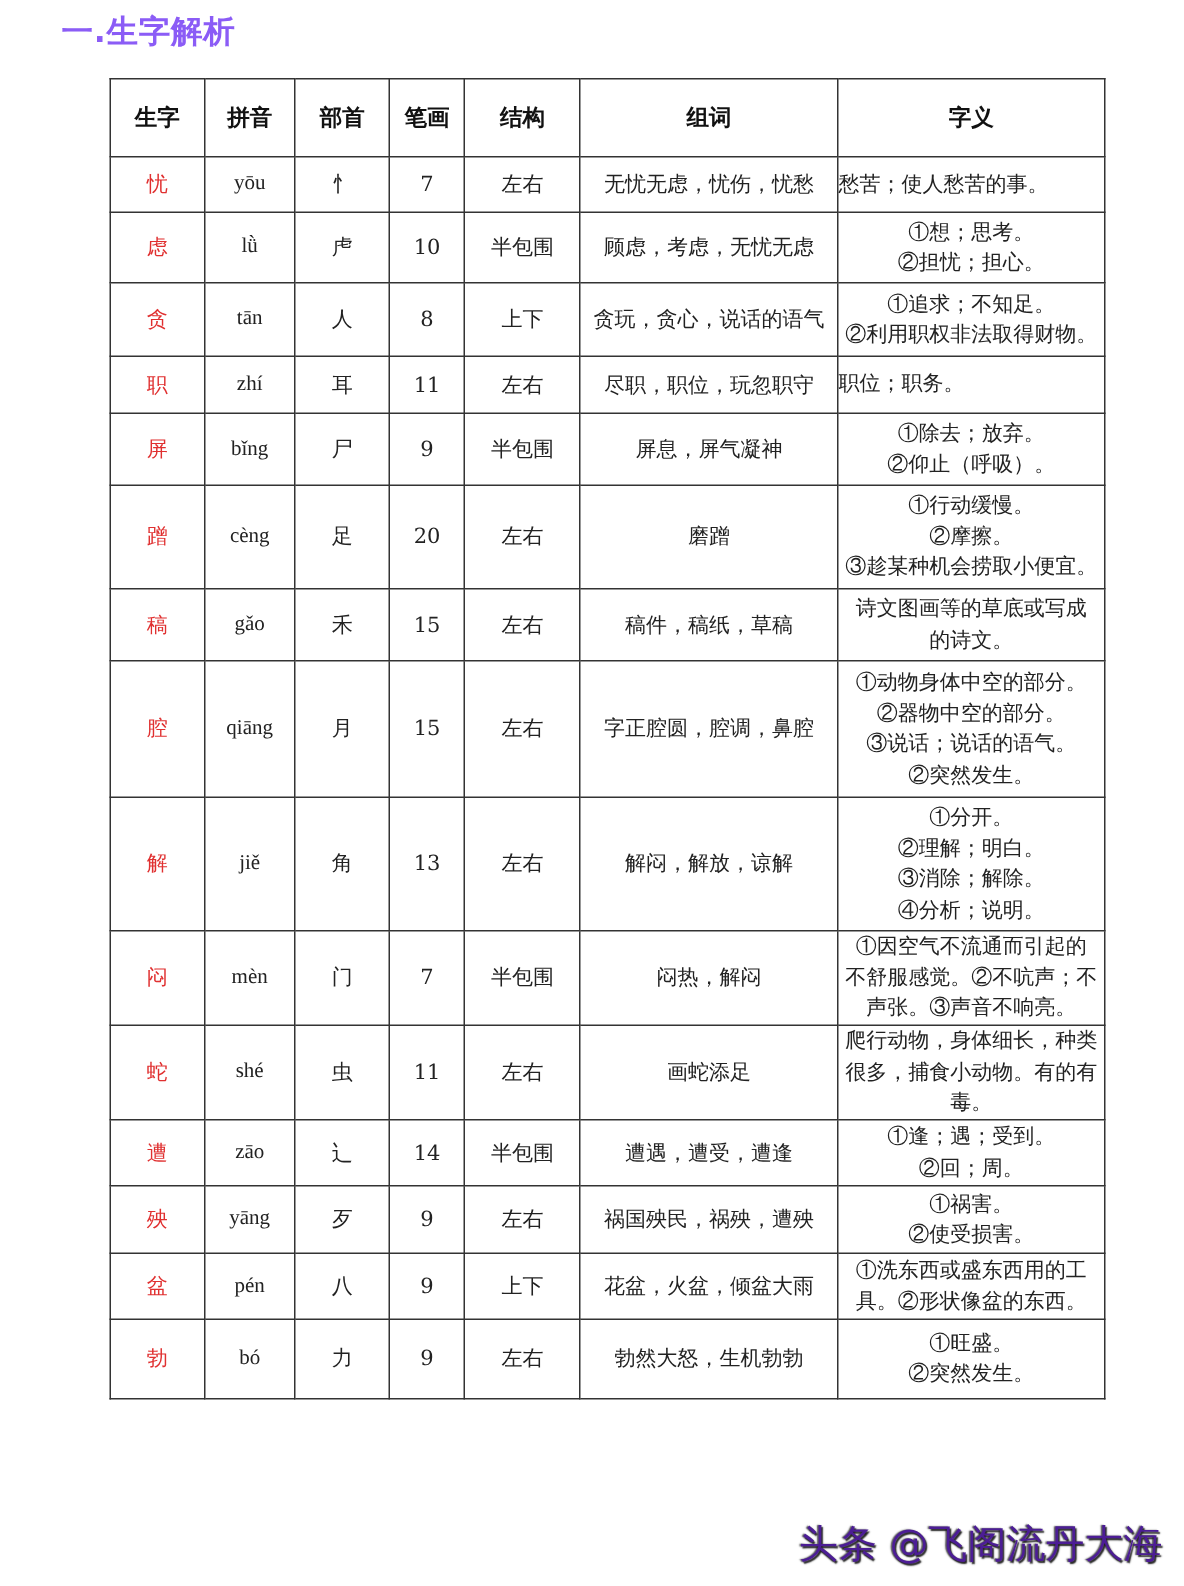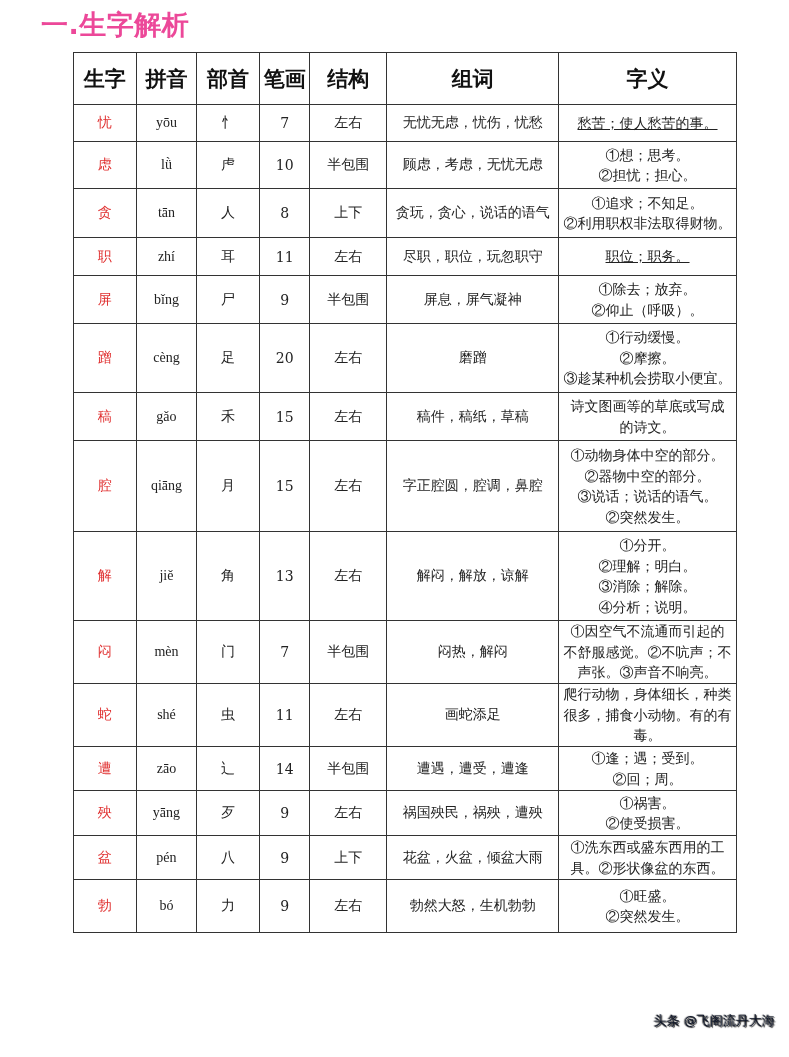--- a/index.html
+++ b/index.html
@@ -1,32 +1,32 @@
 <!DOCTYPE html>
 <html><head>
 <meta charset="utf-8">
 <style>
   html, body { margin: 0; padding: 0; background: #ffffff; }
   body { width: 789px; height: 1057px; position: relative; overflow: hidden;
          font-family: "DejaVu Serif", "Liberation Serif", serif; color: #222; }
-  .title { position: absolute; left: 41px; top: 7px; font-size: 27px; font-weight: bold;
-           font-family: "DejaVu Sans", "Liberation Sans", sans-serif; color: #ec4899; letter-spacing: 0.5px; }
+  .title { position: absolute; left: 41px; top: 7px; font-size: 21px; font-weight: bold;
+           font-family: "DejaVu Sans", "Liberation Sans", sans-serif; color: #8b5cf6; letter-spacing: 0.5px; }
   table.chars { position: absolute; left: 73px; top: 52px; border-collapse: collapse;
                 table-layout: fixed; width: 664px; }
   table.chars th, table.chars td { border: 1.5px solid #333; text-align: center; vertical-align: middle;
                 padding: 0; font-size: 14px; }
-  table.chars th { height: 51px; font-weight: bold; font-size: 21px;
+  table.chars th { height: 51px; font-weight: bold; font-size: 15px;
                 font-family: "DejaVu Sans", "Liberation Sans", sans-serif; color: #111; }
   td.char { color: #e03030; font-size: 15px; }
   td.pinyin { font-family: Liberation Serif, serif; font-size: 14px; }
   td.words { font-size: 14.5px; white-space: nowrap; }
   td.meaning { text-align: left; font-size: 13px; line-height: 20.5px; padding: 2px 4px 2px 5px; }
-  td.meaning.center { text-align: center; text-decoration: underline; }
+  td.meaning.center { text-align: left; }
   .meaning-line { display: block; }
-  .watermark { position: absolute; right: 14px; top: 1012px; font-size: 13px; color: #0f172a;
+  .watermark { position: absolute; right: 14px; top: 1012px; font-size: 26px; color: #4c1d95;
                font-family: "DejaVu Sans", "Liberation Sans", sans-serif;
                text-shadow: 1px 1px 1px #222, -1px 0 1px #555; }
 </style>
 </head>
 <body>
 
 <div class="title">一.生字解析</div>
 
 <table class="chars">
   <colgroup>

